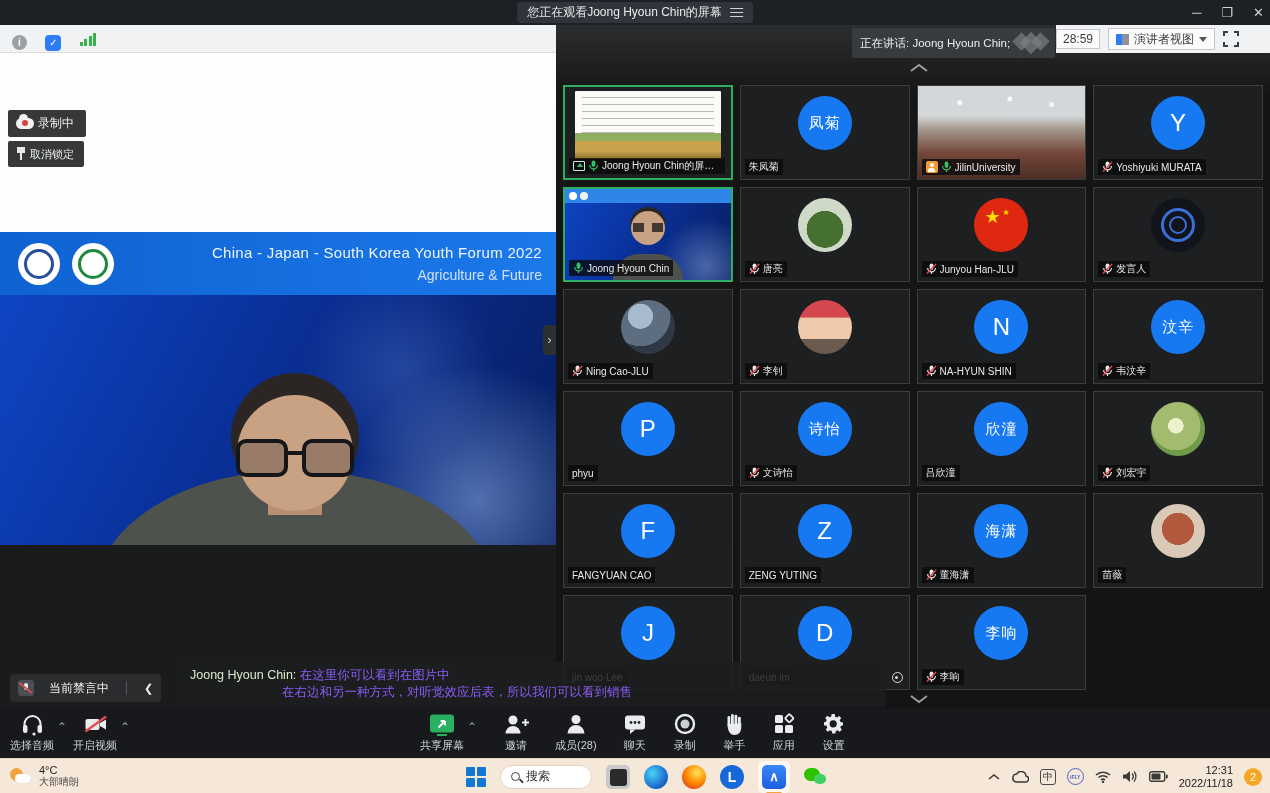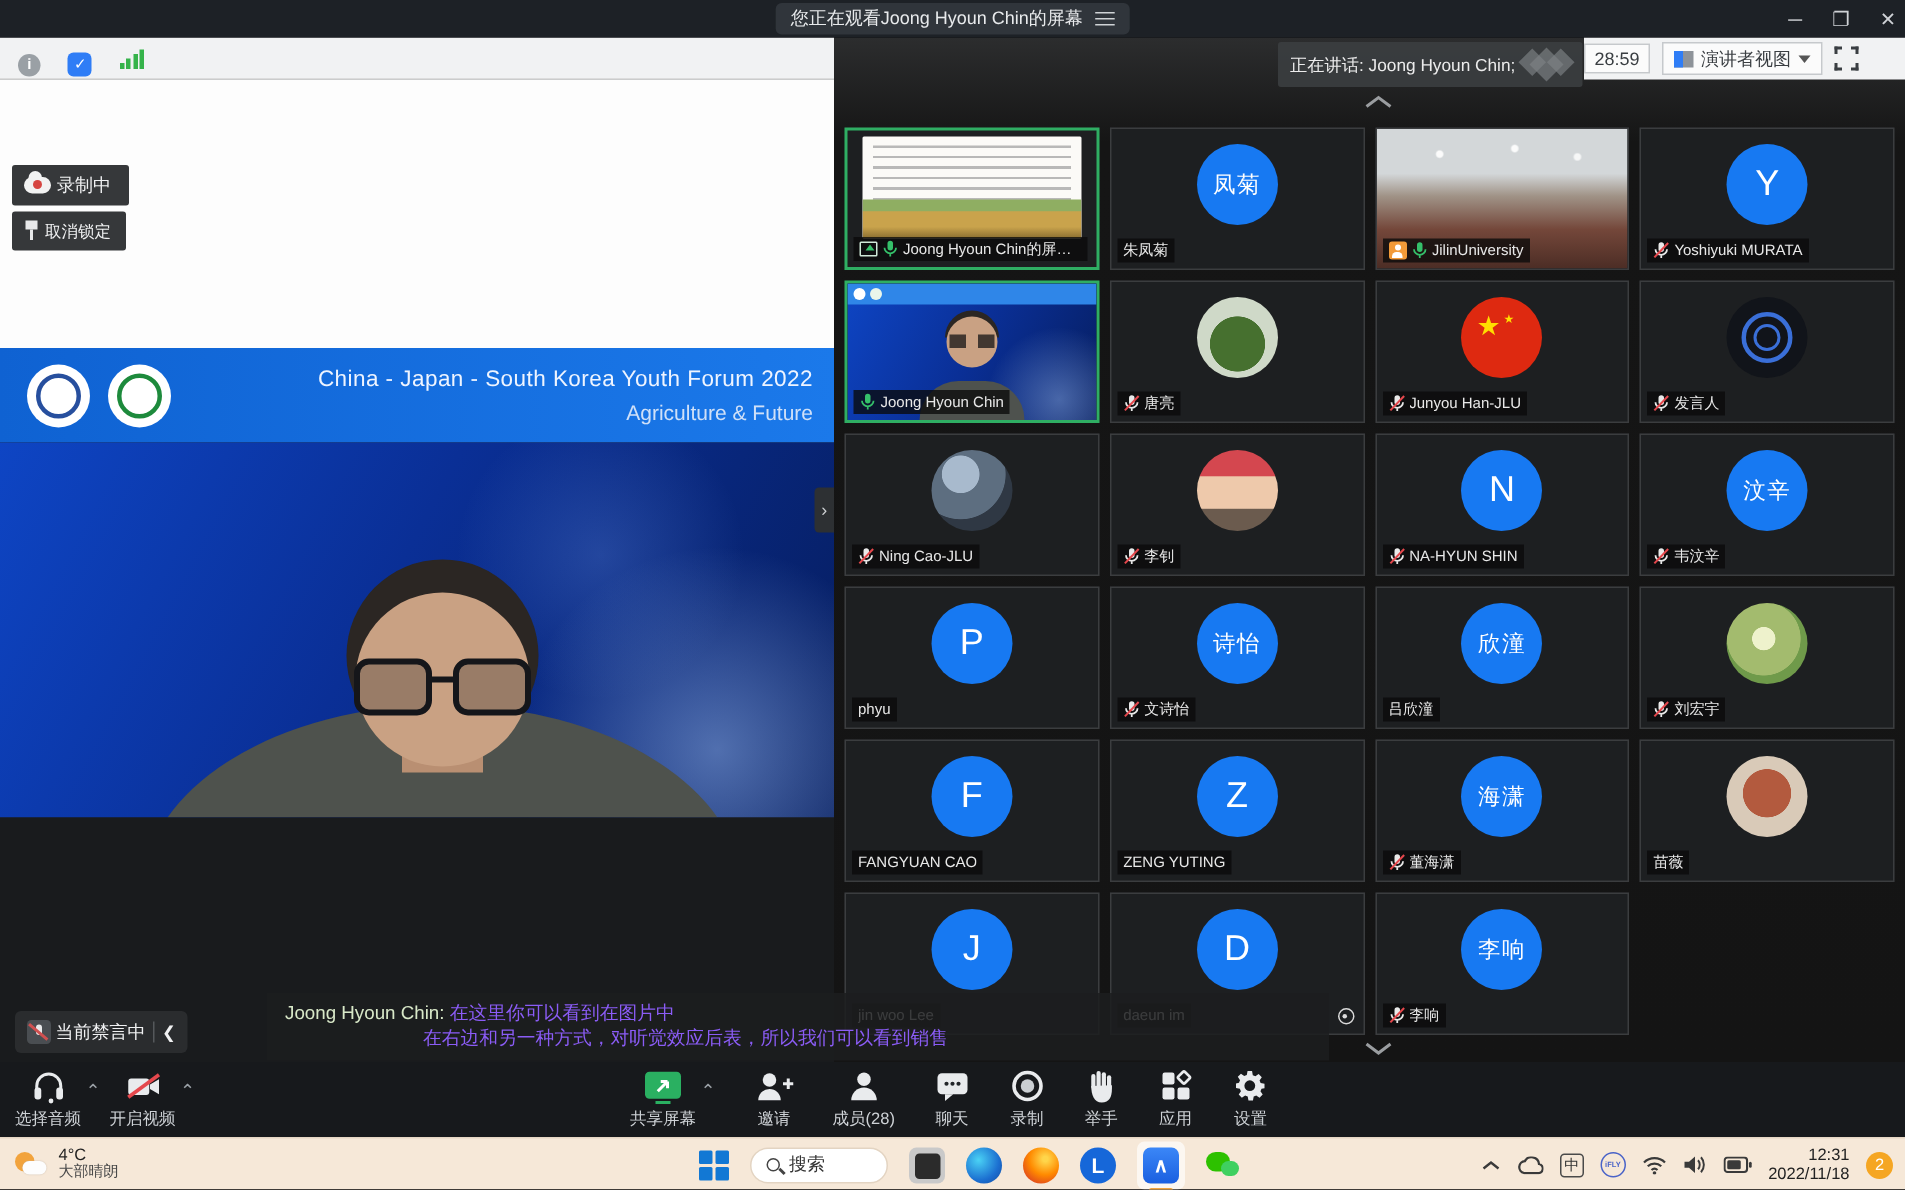--- a/index.html
+++ b/index.html
@@ -65,21 +65,21 @@
       radial-gradient(circle at 72% 30%, rgba(130,175,255,.22), transparent 22%),
       linear-gradient(118deg,#0e45c4 0%, #0a2f96 45%, #061d5e 100%); overflow:hidden; }
   #stage-dark { left:0; top:492px; width:556px; height:163px; background:#191b1d; }
   #collapse-handle { left:543px; top:325px; width:13px; height:30px; background:#2d3033; color:#cfd2d5;
     border-radius:3px 0 0 3px; display:flex; align-items:center; justify-content:center; font-size:12px; z-index:8; }
 
   
   .dark-pill { background:rgba(43,45,47,.95); color:#f0f1f2; display:flex; align-items:center; border-radius:2px; z-index:9; }
   #rec-pill { left:8px; top:57px; height:27px; padding:0 12px 0 8px; gap:4px; font-size:12px; }
   #unpin-pill { left:8px; top:88px; height:26px; padding:0 10px 0 8px; gap:4px; font-size:11px; }
-  #muted-pill { left:10px; top:621px; height:28px; padding:0 8px; gap:3px; font-size:12px; border-radius:4px; }
+  #muted-pill { left:10px; top:621px; height:28px; padding:0 8px; gap:15px; font-size:12px; border-radius:4px; }
   #muted-pill .sep { width:1px; height:14px; background:#55585b; margin:0 2px; }
   .cloud-ic { position:relative; width:18px; height:11px; background:#f2f2f2; border-radius:6px; }
   .cloud-ic:before { content:""; position:absolute; left:3px; top:-4px; width:9px; height:9px; background:#f2f2f2; border-radius:50%; }
   .cloud-ic:after { content:""; position:absolute; left:6px; top:2px; width:6px; height:6px; background:#d64541; border-radius:50%; }
   .pin-ic { position:relative; width:10px; height:14px; }
   .pin-ic:before { content:""; position:absolute; left:1px; top:0; width:8px; height:6px; background:#e8e9ea; }
   .pin-ic:after { content:""; position:absolute; left:4.2px; top:6px; width:1.6px; height:7px; background:#e8e9ea; }
   .mutebox-ic { width:16px; height:16px; border-radius:3px; background:#4a4e52; position:relative; }
   .mutebox-ic:before { content:""; position:absolute; left:6px; top:3px; width:4px; height:7px; border-radius:2px; background:#e8e9ea; }
   .mutebox-ic:after { content:""; position:absolute; left:2px; top:2px; width:16px; height:1.6px; background:#d05050; transform:rotate(40deg); transform-origin:left top; }

